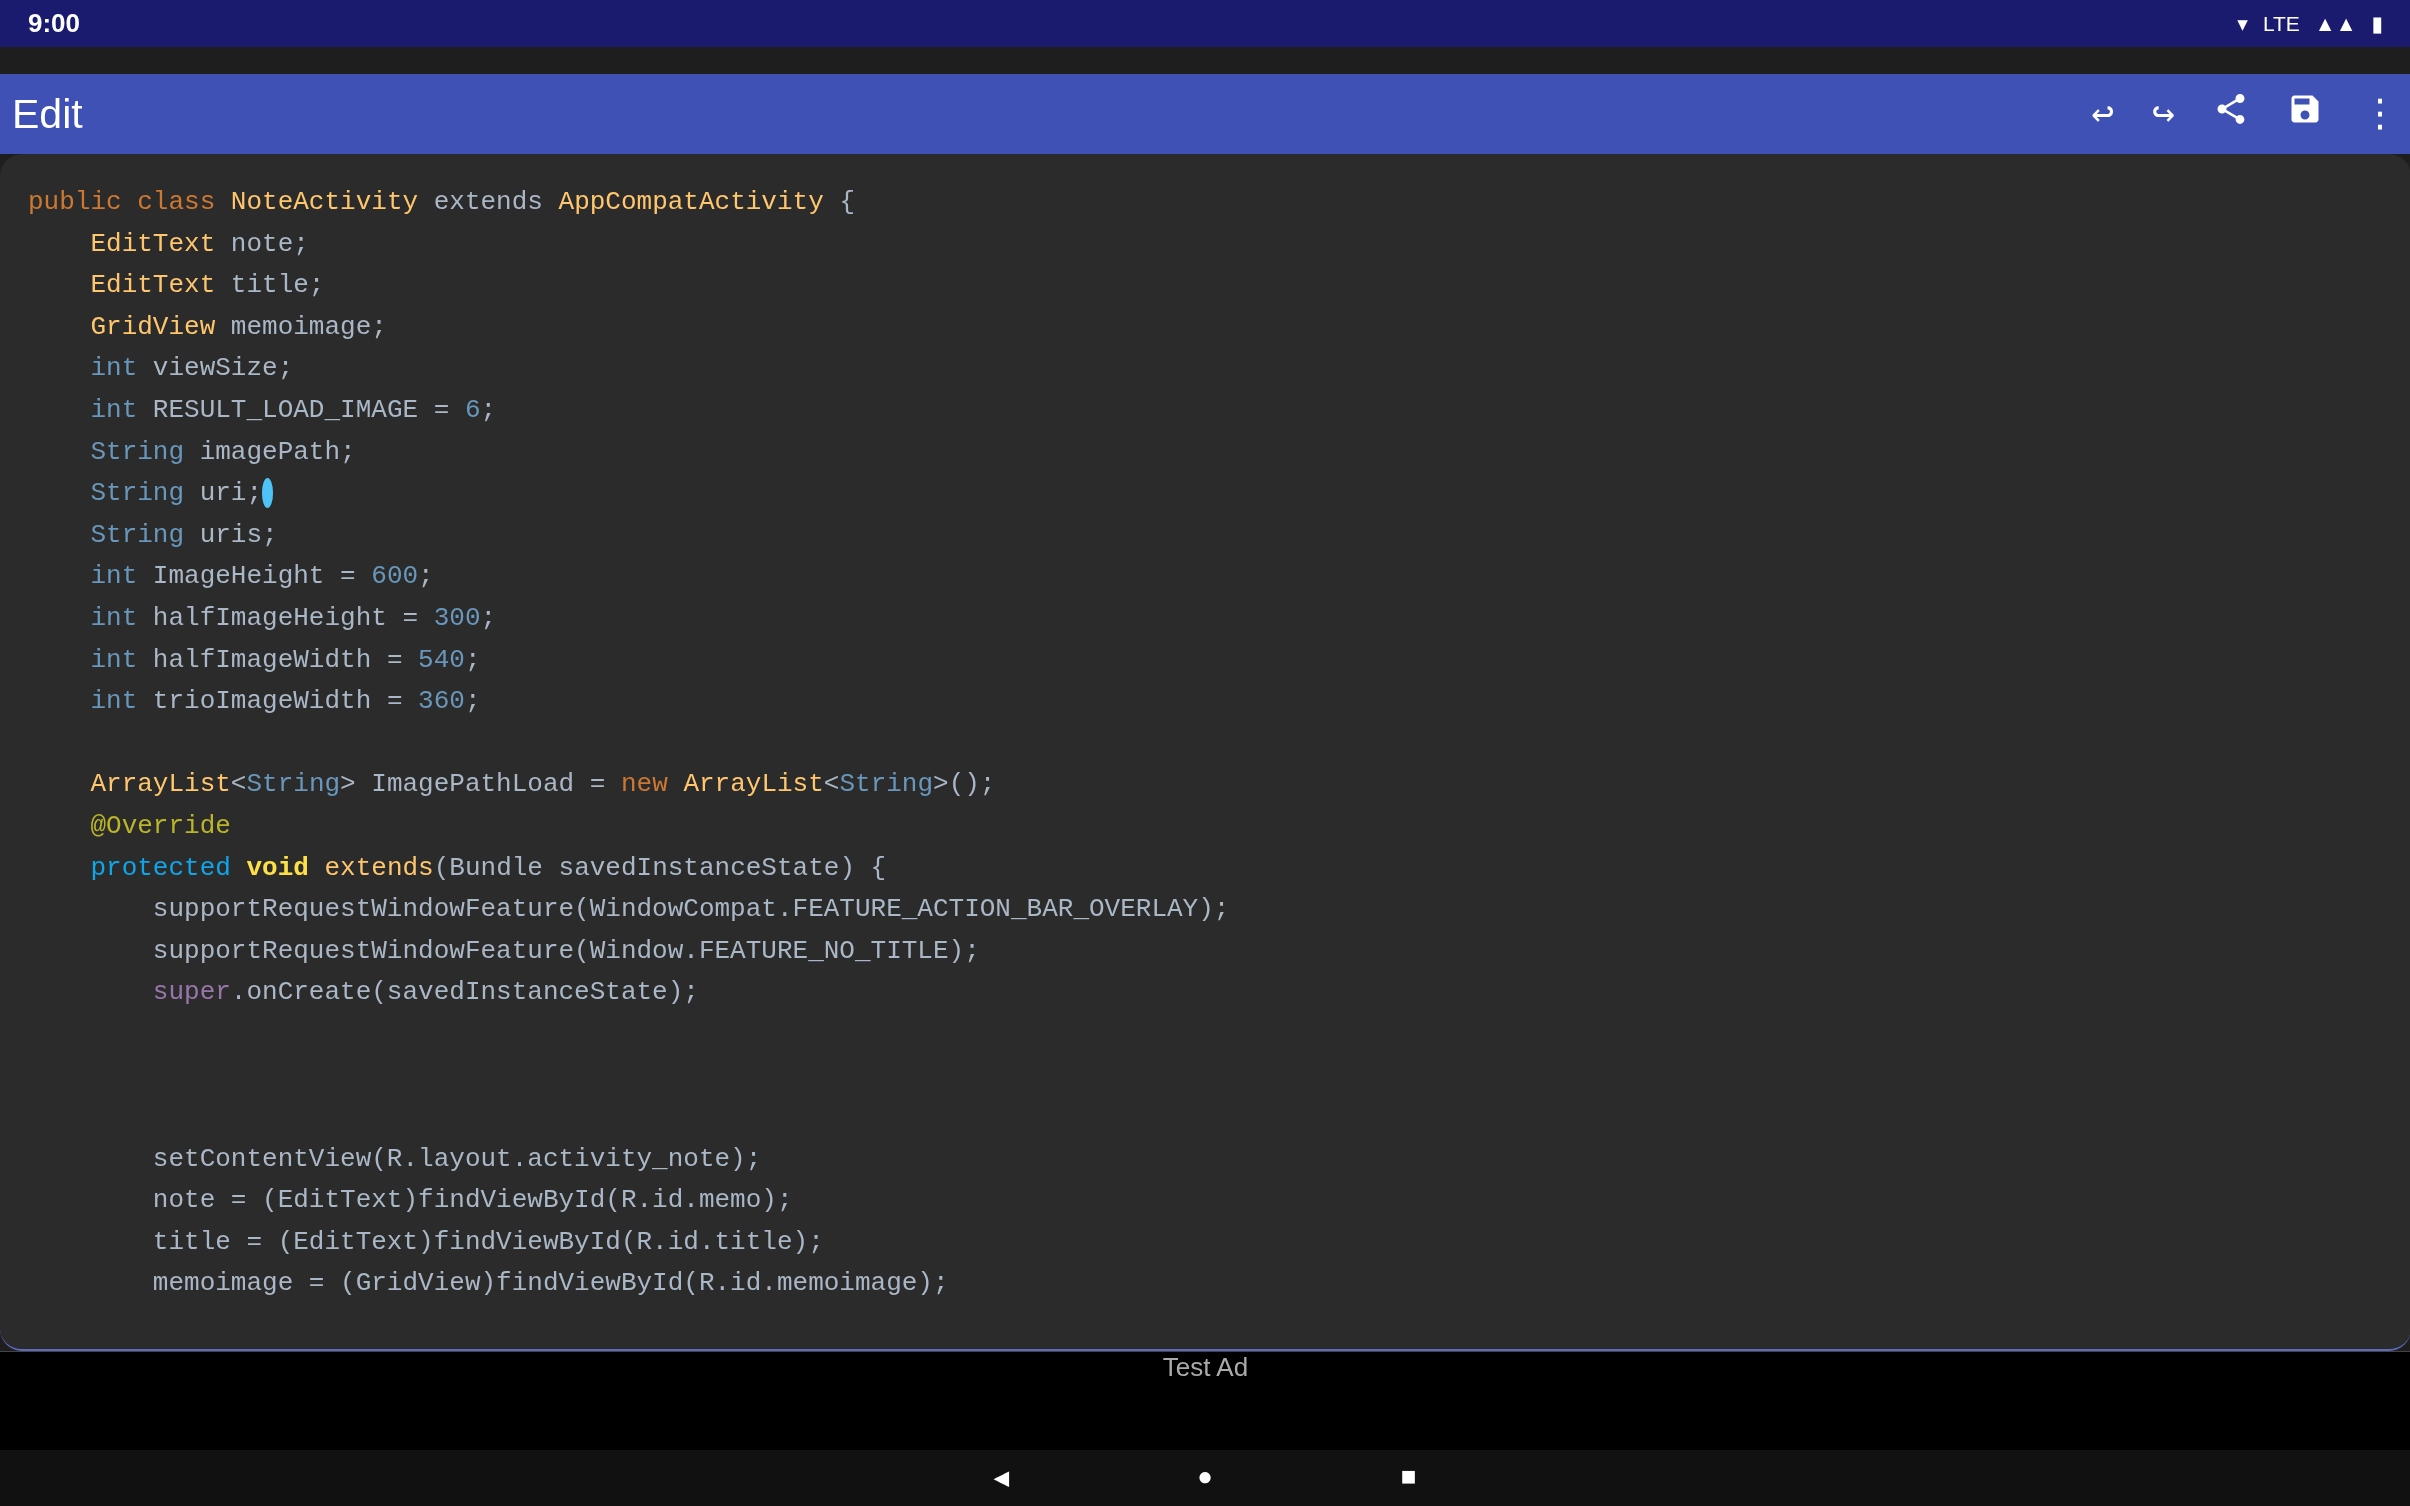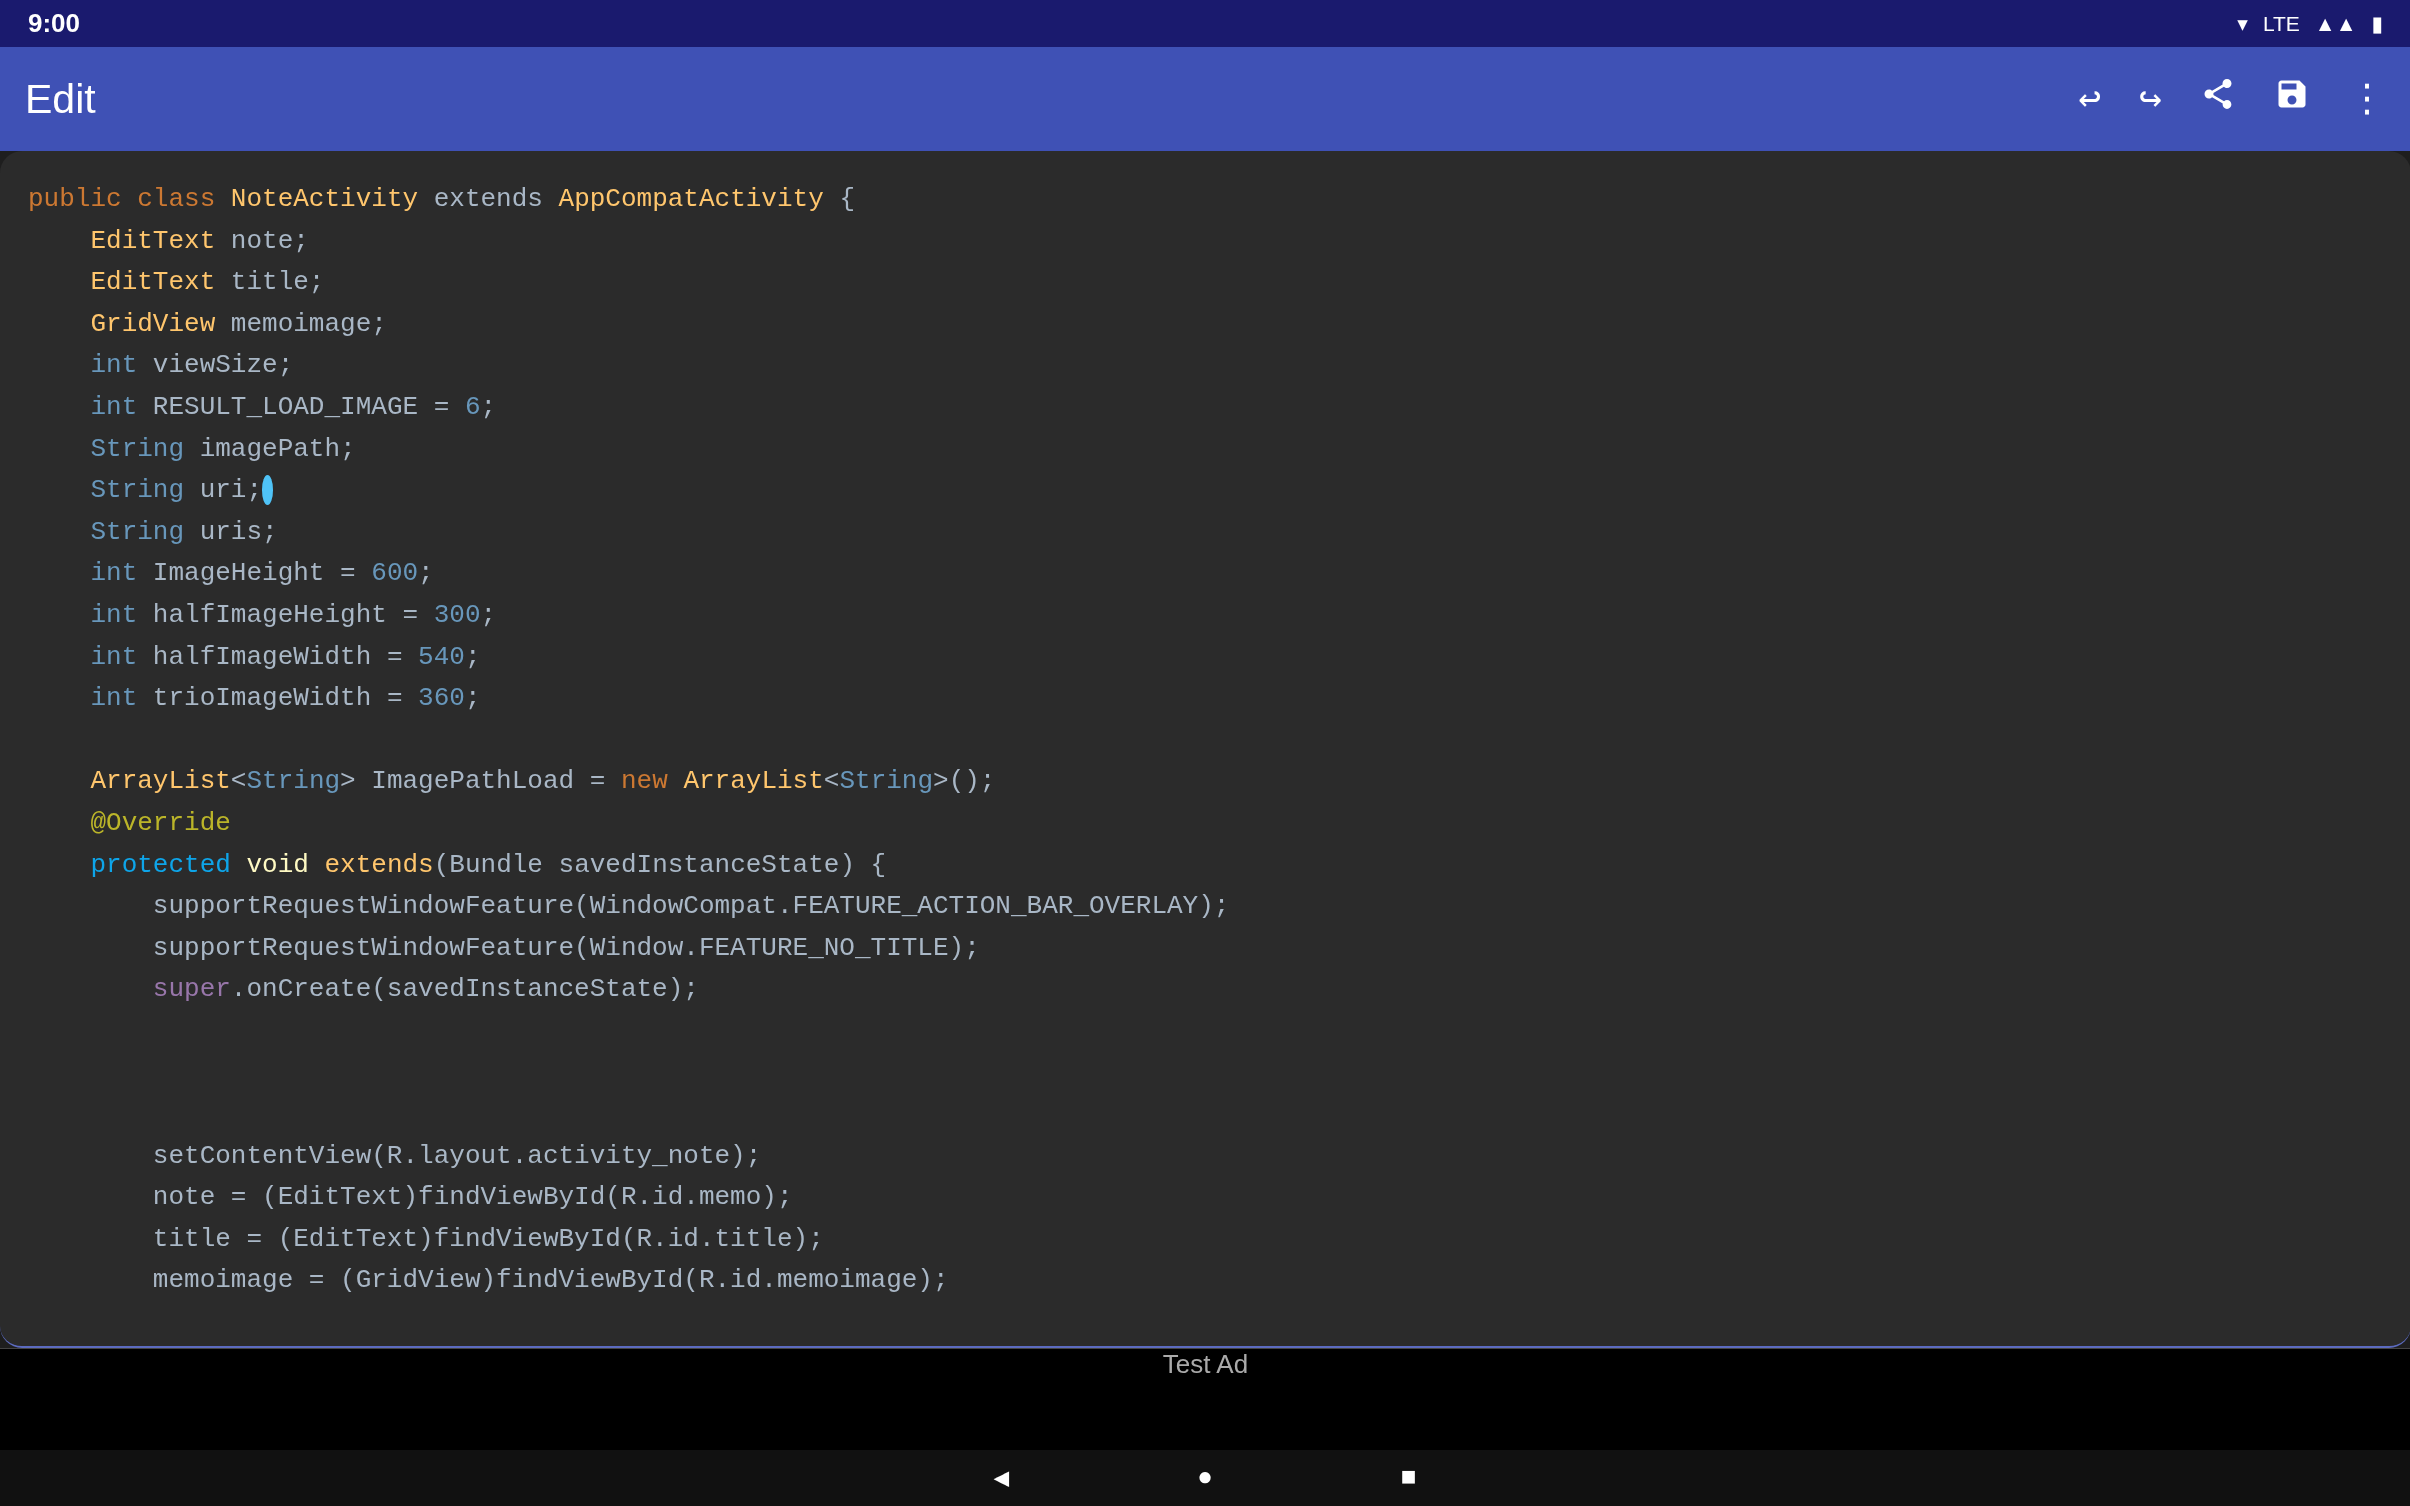--- a/index.html
+++ b/index.html
@@ -32,26 +32,27 @@
       align-items: center;
       gap: 15px;
       color: white;
       font-size: 21px;
       font-family: sans-serif;
     }
 
     
     #app-bar {
       width: 100%;
-      height: 104px;
+      height: 80px;
       background: #3f51b5;
       display: flex;
       align-items: center;
       justify-content: space-between;
-      padding: 0 25px;
+      padding: 0 12px;
+      margin-top: 27px;
     }
     #app-bar .title {
       color: white;
       font-family: sans-serif;
       font-size: 41px;
       font-weight: 500;
     }
     #app-bar .actions {
       display: flex;
       align-items: center;
@@ -82,21 +83,21 @@
       line-height: 1.6;
       white-space: pre;
       color: #a9b7c6;
     }
 
     
     .kw-public { color: #cc7832; }
     .kw-class { color: #cc7832; }
     .kw-new { color: #cc7832; }
     .kw-protected { color: #0ea5e9; }
-    .kw-void { color: #fef9c3; }
+    .kw-void { color: #fde047; font-weight: bold; }
     .kw-super { color: #9876aa; }
     .kw-int { color: #6897bb; }
     .type-name { color: #ffc66d; }
     .string-type { color: #6897bb; }
     .number { color: #6897bb; }
     .method { color: #ffc66d; }
     .annotation { color: #bbb529; }
     .plain { color: #a9b7c6; }
     .cursor-indicator {
       display: inline-block;

